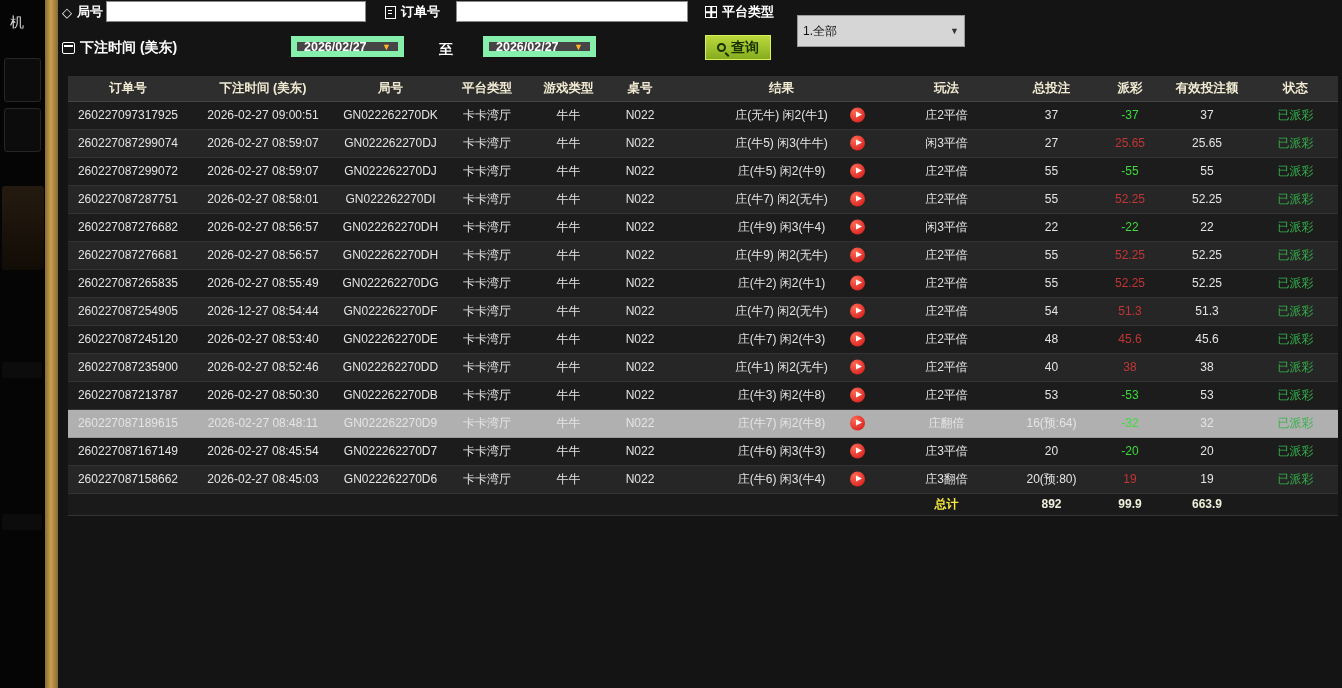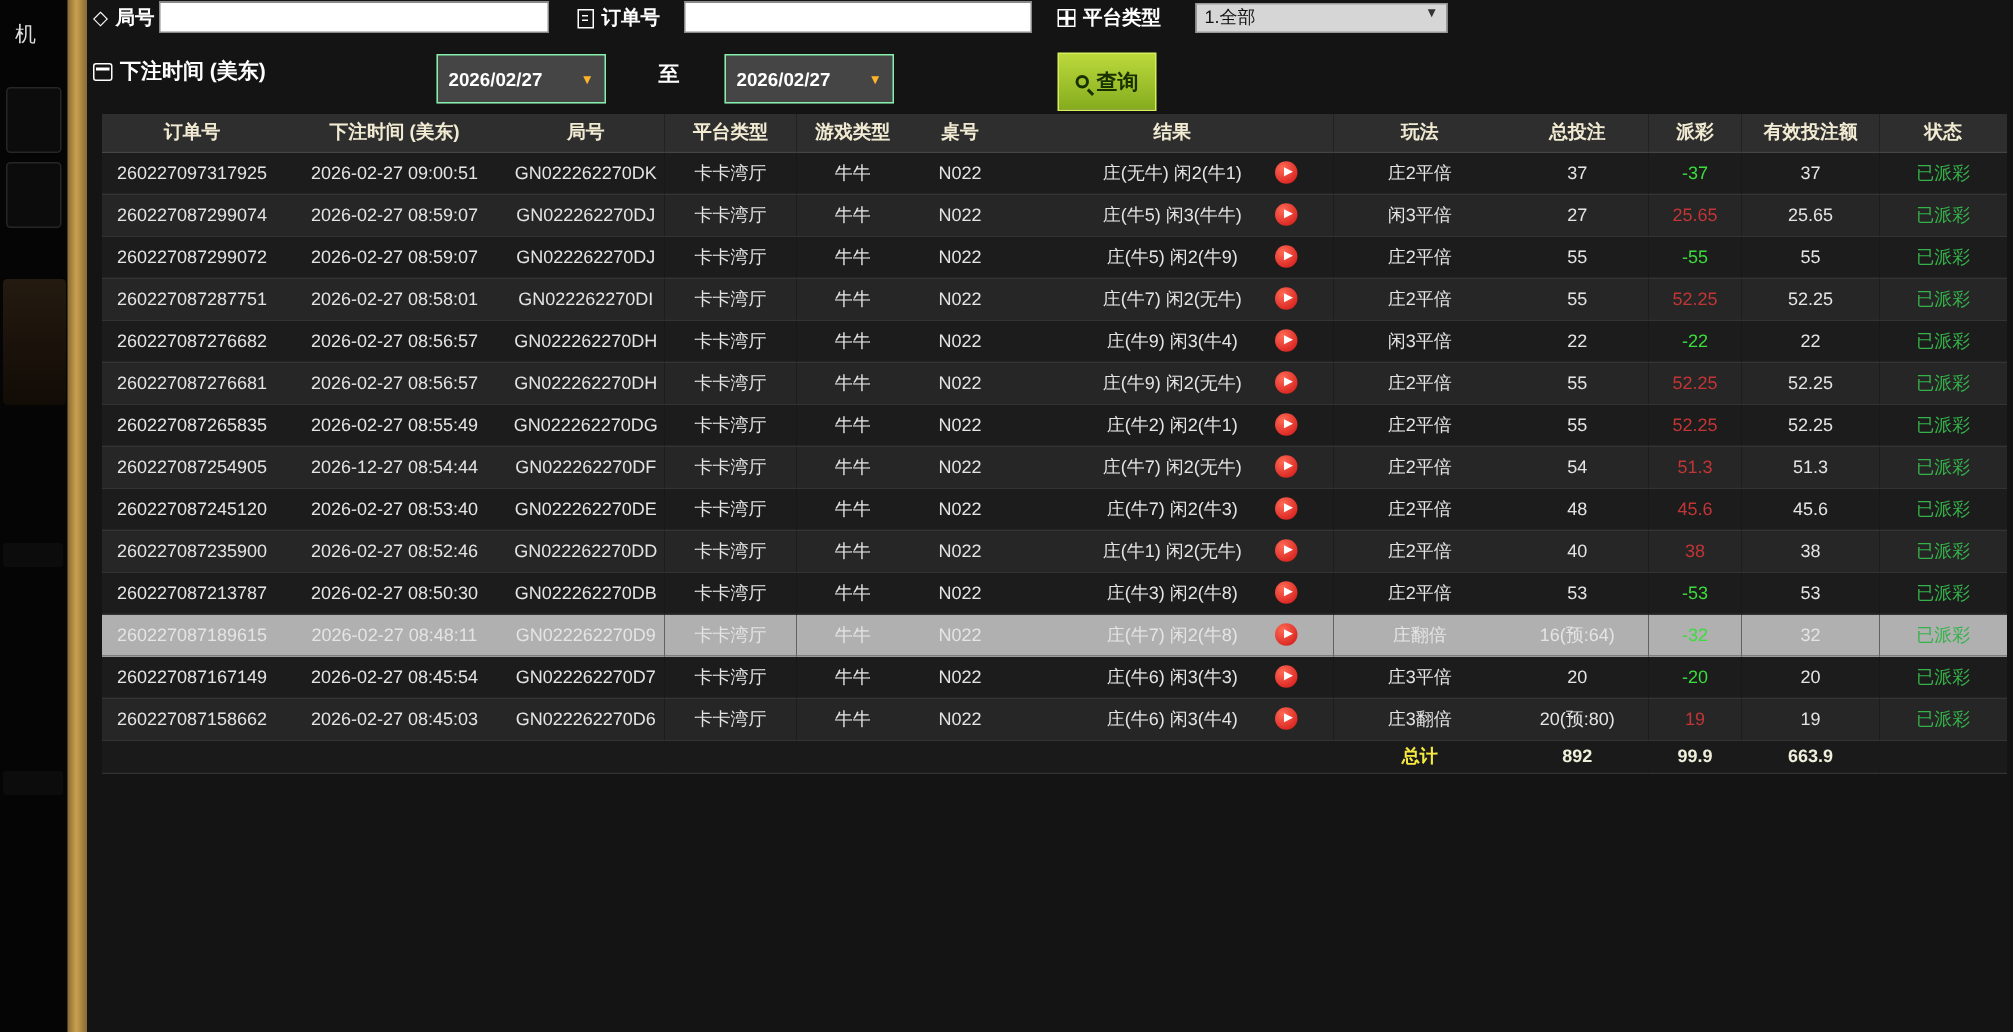--- a/index.html
+++ b/index.html
@@ -41,32 +41,32 @@
   .grid-ic::before{content:"";position:absolute;left:50%;top:0;bottom:0;width:1.5px;background:#fff;transform:translateX(-50%)}
   .grid-ic::after{content:"";position:absolute;top:50%;left:0;right:0;height:1.5px;background:#fff;transform:translateY(-50%)}
   .cal-ic{width:13px;height:12px;border:1.5px solid #fff;border-radius:2px;display:inline-block;position:relative}
   .cal-ic::before{content:"";position:absolute;left:1px;right:1px;top:2px;height:1.5px;background:#fff}
   .f-input{position:absolute;top:1px;height:21px;background:#fff;border:1px solid #8a8a8a;font-size:12px;padding:0 5px;color:#111}
   .inp-round{left:48px;width:260px}
   .inp-order{left:398px;width:232px}
   .lbl-round{left:4px;top:3px}
   .lbl-order{left:327px;top:3px}
   .lbl-platform{left:647px;top:3px}
-  .f-select{position:absolute;left:739px;top:2px;width:168px;height:20px;background:#d6d6d6;border:1px solid #999;
-    color:#111;font-size:12px;display:flex;align-items:flex-start;justify-content:space-between;padding:0 5px;cursor:pointer}
+  .f-select{position:absolute;left:739px;top:15px;width:168px;height:32px;background:#d6d6d6;border:1px solid #999;
+    color:#111;font-size:12px;display:flex;align-items:center;justify-content:space-between;padding:0 5px;cursor:pointer}
   .sel-arrow{font-size:9px;color:#333}
   .lbl-bettime{left:4px;top:7px}
-  .date-btn{position:absolute;top:4px;height:33px;width:113px;background:#454545;border:1px solid #86efac;
+  .date-btn{position:absolute;top:4px;height:21px;width:113px;background:#454545;border:6px solid #86efac;
     color:#fff;font-size:12.5px;font-weight:bold;display:flex;align-items:center;justify-content:space-between;
     padding:0 7px;cursor:pointer;font-family:inherit}
   .date-from{left:233px}
   .date-to{left:425px}
   .d-arrow{color:#ffb428;font-size:9px;margin-left:5px}
   .to-label{position:absolute;left:381px;top:9px;font-weight:bold;font-size:14px;color:#fff}
-  .query-btn{position:absolute;left:647px;top:3px;height:39px;padding:0 11px;
+  .query-btn{position:absolute;left:647px;top:3px;height:25px;padding:0 11px;
     background:linear-gradient(#bcd93c,#85ac1e);border:1px solid #d7ef5a;color:#173200;
     font-weight:bold;font-size:14px;display:flex;align-items:center;gap:5px;cursor:pointer;font-family:inherit}
   .mag{width:9px;height:9px;border:2px solid #173200;border-radius:50%;position:relative;display:inline-block}
   .mag::after{content:"";position:absolute;width:2px;height:5px;background:#173200;transform:rotate(-45deg);left:7px;top:7px}
   
   table.grid{position:absolute;left:10px;top:76px;width:1270px;border-collapse:collapse;table-layout:fixed;font-size:12px}
   col.c0{width:120px}col.c1{width:150px}col.c2{width:105px}col.c3{width:88px}
   col.c4{width:75px}col.c5{width:68px}col.c6{width:215px}col.c7{width:115px}
   col.c8{width:95px}col.c9{width:62px}col.c10{width:92px}col.c11{width:85px}
   th{height:25px;background:#2e2e2e;color:#f2ebd3;font-weight:bold;font-size:12.5px;

